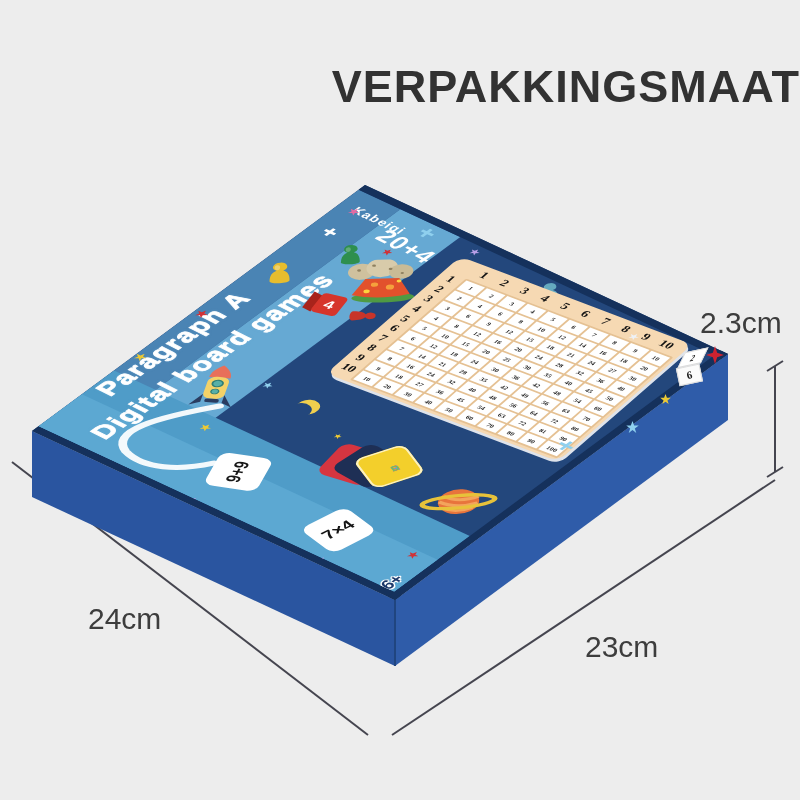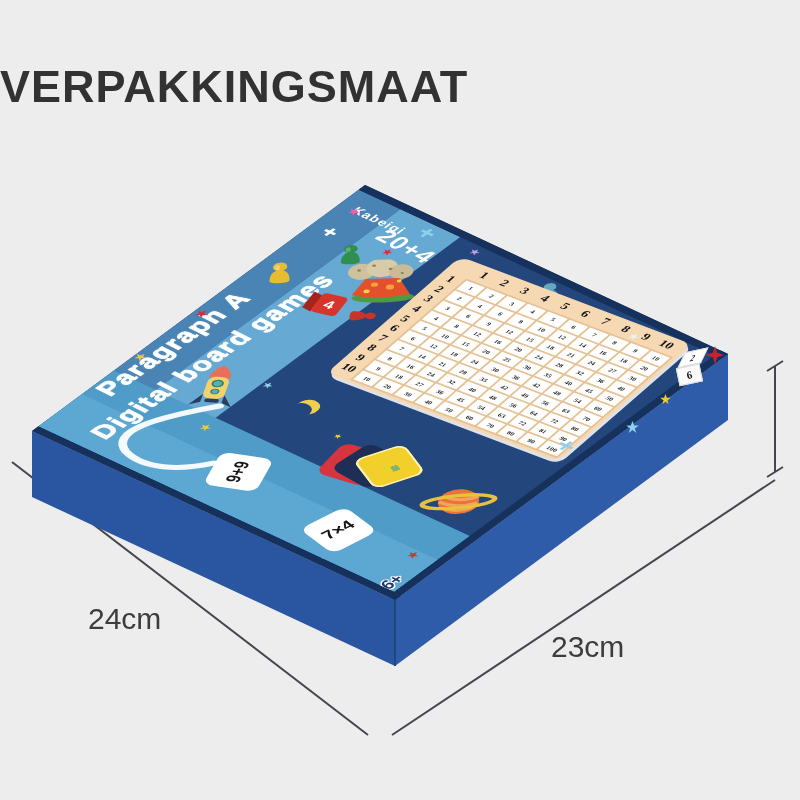--- a/index.html
+++ b/index.html
@@ -6,21 +6,21 @@
     --background:#ededed; --title_ink:#323232; --label_ink:#3d3d3d; --dim_line:#45454f;
     --box_top:#23477c; --rim:#15315c; --side_left:#2a55a0; --side_right:#2f5ca9;
     --stripe_edge:#4a84b4; --stripe_light:#66a9d3; --stripe_cards:#4f9cc8; --stripe_cards_light:#5ca8d2;
     --board:#f6d9b3; --board_line:#e5c193; --deck_red:#d63540; --deck_navy:#1e2f55; --deck_yellow:#f3cf2b;
     --die_red:#d6352b; --age_ink:#1d3a6b; --moon:#f0cf4e; --saturn:#e8743c; --saturn_ring:#e7c23a;
   }
   html,body{margin:0;padding:0}
   body{width:800px;height:800px;background:var(--background);overflow:hidden;
        font-family:"Liberation Sans",sans-serif}
   .stage{position:relative;width:800px;height:800px}
-  .title{position:absolute;left:0;right:0;top:62px;margin:0;text-align:left;
+  .title{position:absolute;left:0;right:0;top:62px;margin:0;text-align:right;
          font:800 45px/1.1 "Liberation Sans",sans-serif;color:var(--title_ink);letter-spacing:1px}
   svg.layer{position:absolute;left:0;top:0}
 
   
   .boxtop{position:absolute;left:0;top:0;width:400px;height:414px;box-sizing:border-box;
           transform-origin:0 0;transform:matrix(0.9075,0.4225,-0.8043,0.5942,365,185);
           background:var(--box_top);border:8px solid var(--rim);border-left-width:0;overflow:hidden}
   .boxtop *{position:absolute}
   .stripe{pointer-events:none}
   .s-edge{left:0;top:0;width:46px;height:100%;background:var(--stripe_edge)}
@@ -83,21 +83,21 @@
   
   .st5{clip-path:polygon(50% 0%,63% 35%,98% 35%,68% 58%,79% 92%,50% 70%,21% 92%,32% 58%,2% 35%,37% 35%)}
   .st4{clip-path:polygon(50% 0,62% 38%,100% 50%,62% 62%,50% 100%,38% 62%,0 50%,38% 38%)}
   .plus{background:linear-gradient(var(--c),var(--c)) center/100% 26% no-repeat,
                linear-gradient(var(--c),var(--c)) center/26% 100% no-repeat}
   .moon{left:152px;top:246px;width:20px;height:20px;border-radius:50%;
         box-shadow:6px -5px 0 0 var(--moon);transform:rotate(-30deg)}
   .trail{left:0;top:0;pointer-events:none}
 
   .lbl{position:absolute;font:400 30px "Liberation Sans",sans-serif;color:var(--label_ink)}
-  .lbl-h{left:700px;top:306px}.lbl-l{left:88px;top:602px}.lbl-r{left:551px;top:630px}
+  .lbl-h{left:700px;top:306px}.lbl-l{left:88px;top:602px}.lbl-r{left:585px;top:630px}
 </style>
 </head>
 <body>
 
 <div class="stage">
 
   <h1 class="title">VERPAKKINGSMAAT</h1>
 
   <svg class="layer" width="800" height="800">
     <line x1="12" y1="462" x2="368" y2="735" stroke="var(--dim_line)" stroke-width="2"></line>
@@ -355,16 +355,17 @@
   </div>
 
   <div class="wdie">
     <div class="top">2</div>
     <div class="front">6</div>
   </div>
   <div class="st4" style="position:absolute;left:706px;top:346px;width:18px;height:18px;background:#cc2230"></div>
   <div class="st5" style="position:absolute;left:660px;top:394px;width:11px;height:11px;background:#ecc935"></div>
   <div class="st5" style="position:absolute;left:626px;top:421px;width:13px;height:13px;background:#8fd0ee"></div>
 
+  <div class="lbl lbl-h">2.3cm</div>
   <div class="lbl lbl-l">24cm</div>
   <div class="lbl lbl-r">23cm</div>
 
 </div>
 
 </body></html>

